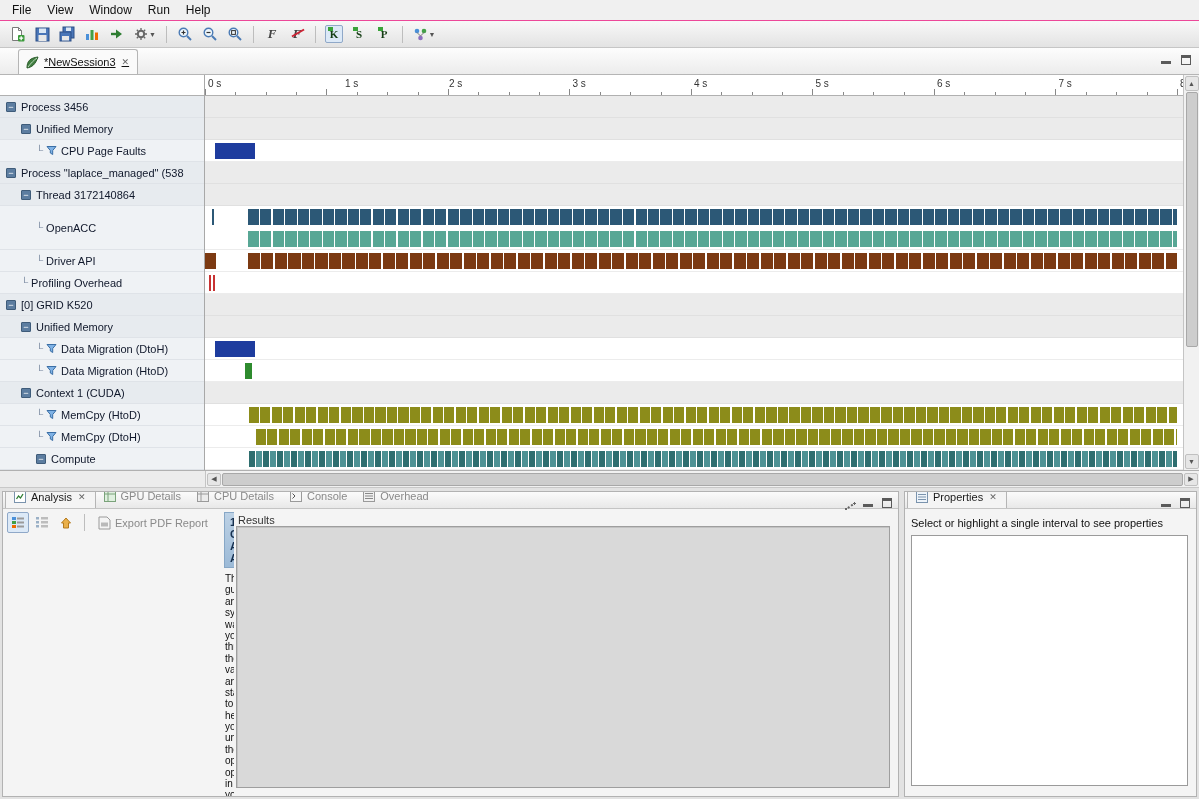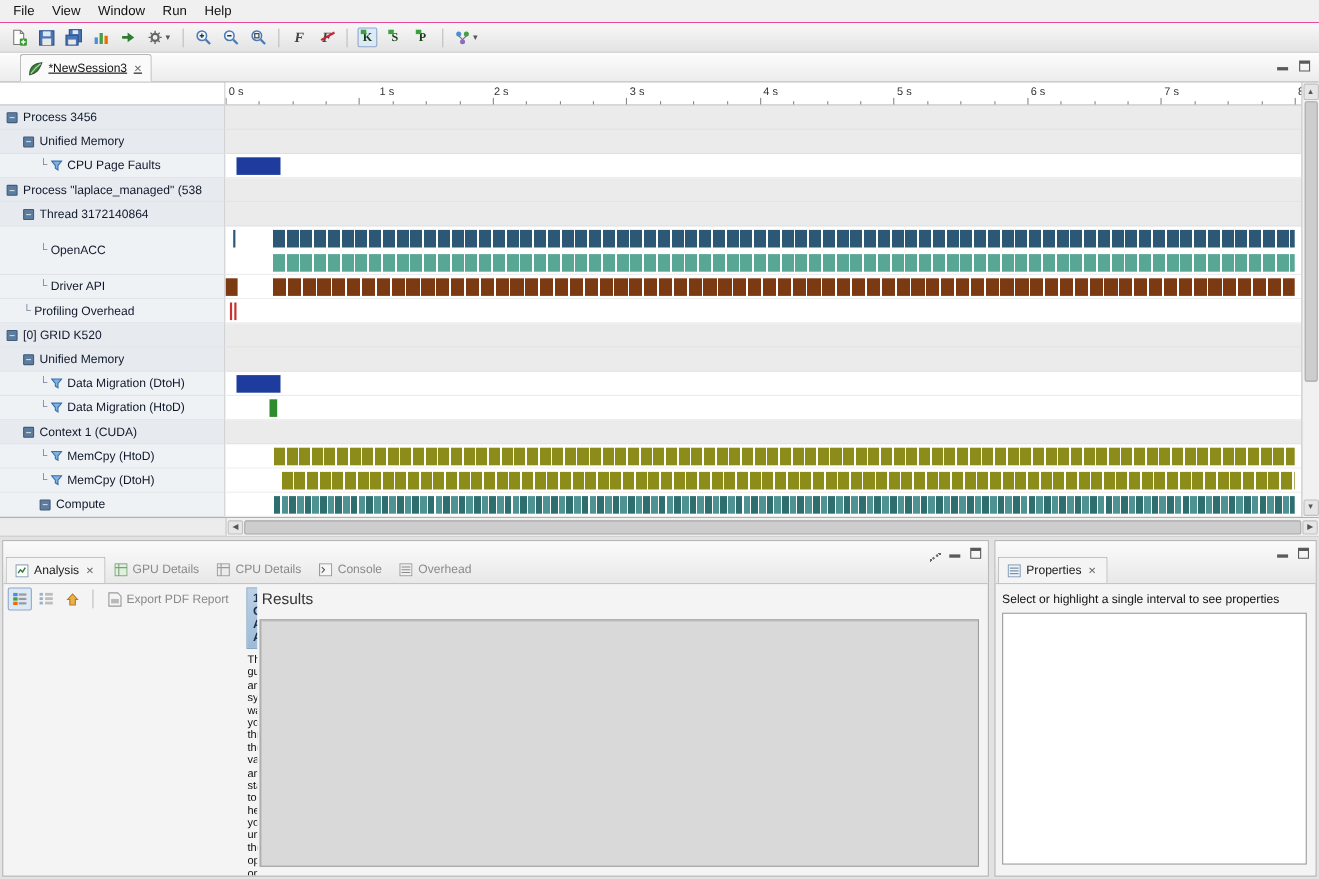--- a/index.html
+++ b/index.html
@@ -63,42 +63,42 @@
   .hscroll-bar { flex:1; display:flex; align-items:center; background:#f1f1f1; border-left:1px solid #c4c4c4; }
   .hscroll .scroll-arrow { height:13px; margin:0 1px; }
   .hthumb { flex:1; height:13px; background:#cdcdcd; border:1px solid #a8a8a8; border-radius:2px; }
 
   
   .bottom { flex:1; display:flex; padding:3px 2px 2px 2px; background:#e2e2e2; overflow:hidden; }
   .panel { background:#f4f4f4; border:1px solid #b2b2b2; display:flex; flex-direction:column; overflow:hidden; }
   .panel-left { width:897px; }
   .panel-right { flex:1; margin-left:5px; }
 
-  .ptabbar { height:39px; background:linear-gradient(#fbfbfb,#e8e8e8); border-bottom:1px solid #c4c4c4; display:flex; align-items:flex-end; position:relative; }
+  .ptabbar { height:17px; background:linear-gradient(#fbfbfb,#e8e8e8); border-bottom:1px solid #c4c4c4; display:flex; align-items:flex-end; position:relative; }
   .ptab { height:24px; display:flex; align-items:center; gap:5px; padding:0 8px; font-size:11px; color:#8a8a8a; }
   .ptab.active { background:#f4f4f4; border:1px solid #b5b5b5; border-bottom:none; border-radius:2px 2px 0 0; color:#1a1a1a; margin-left:2px; }
   .ptab-icons { position:absolute; right:6px; top:6px; display:flex; gap:9px; align-items:center; }
   .view-menu { width:12px; height:10px; border-bottom:2px dotted #666; transform:rotate(-35deg); }
 
   .panel-body { flex:1; display:flex; overflow:hidden; }
   .left-stack { width:231px; display:flex; flex-direction:row; overflow:hidden; }
   .atoolbar { height:27px; display:flex; align-items:center; gap:2px; padding:0 4px; }
   .abtn { width:22px; height:21px; display:flex; align-items:center; justify-content:center; border:1px solid transparent; border-radius:2px; }
   .abtn.pressed { border:1px solid #8fa8c8; background:#dce9f7; }
   .export-btn { display:flex; align-items:center; gap:4px; font-size:11px; color:#8a8a8a; padding:2px 6px; }
 
   .analysis-col { flex:1; padding:3px 6px 0 6px; display:flex; flex-direction:column; overflow:hidden; }
   .analysis-head { background:linear-gradient(#bcd1e5,#9cbad7); border:1px solid #87a7c6; padding:3px 5px; font-weight:bold; font-size:11px; color:#16304f; }
   .analysis-desc { padding:5px 1px 0 1px; font-size:10px; line-height:1.14; color:#0d0d0d; }
   .examine-wrap { border:1px solid #8a8a8a; border-radius:3px; padding:2px; margin-top:7px; background:#fdfdfd; }
   .examine-btn { width:100%; height:21px; background:#f7f7f7; border:1px solid #777; display:flex; align-items:center; justify-content:center; gap:6px; font-size:11px; color:#111; }
   .analysis-foot { margin-top:6px; font-size:9.5px; line-height:1.15; color:#0d0d0d; }
 
   .results-region { flex:1; display:flex; flex-direction:column; padding:3px 8px 8px 2px; overflow:hidden; }
-  .results-label { font-size:14px; color:#333; padding:2px 0 11px 2px; }
+  .results-label { font-size:11px; color:#333; padding:2px 0 0 2px; }
   .results-box { flex:1; border:1px solid #9e9e9e; background:#d9d9d9; box-shadow:inset 1px 1px 0 #c2c2c2; }
 
   .props-hint { font-size:11px; padding:8px 6px 4px 6px; color:#111; }
   .props-box { flex:1; margin:2px 8px 10px 6px; background:#fff; border:1px solid #9a9a9a; }
 
   svg { display:block; }
 </style>
 </head>
 <body>
 

